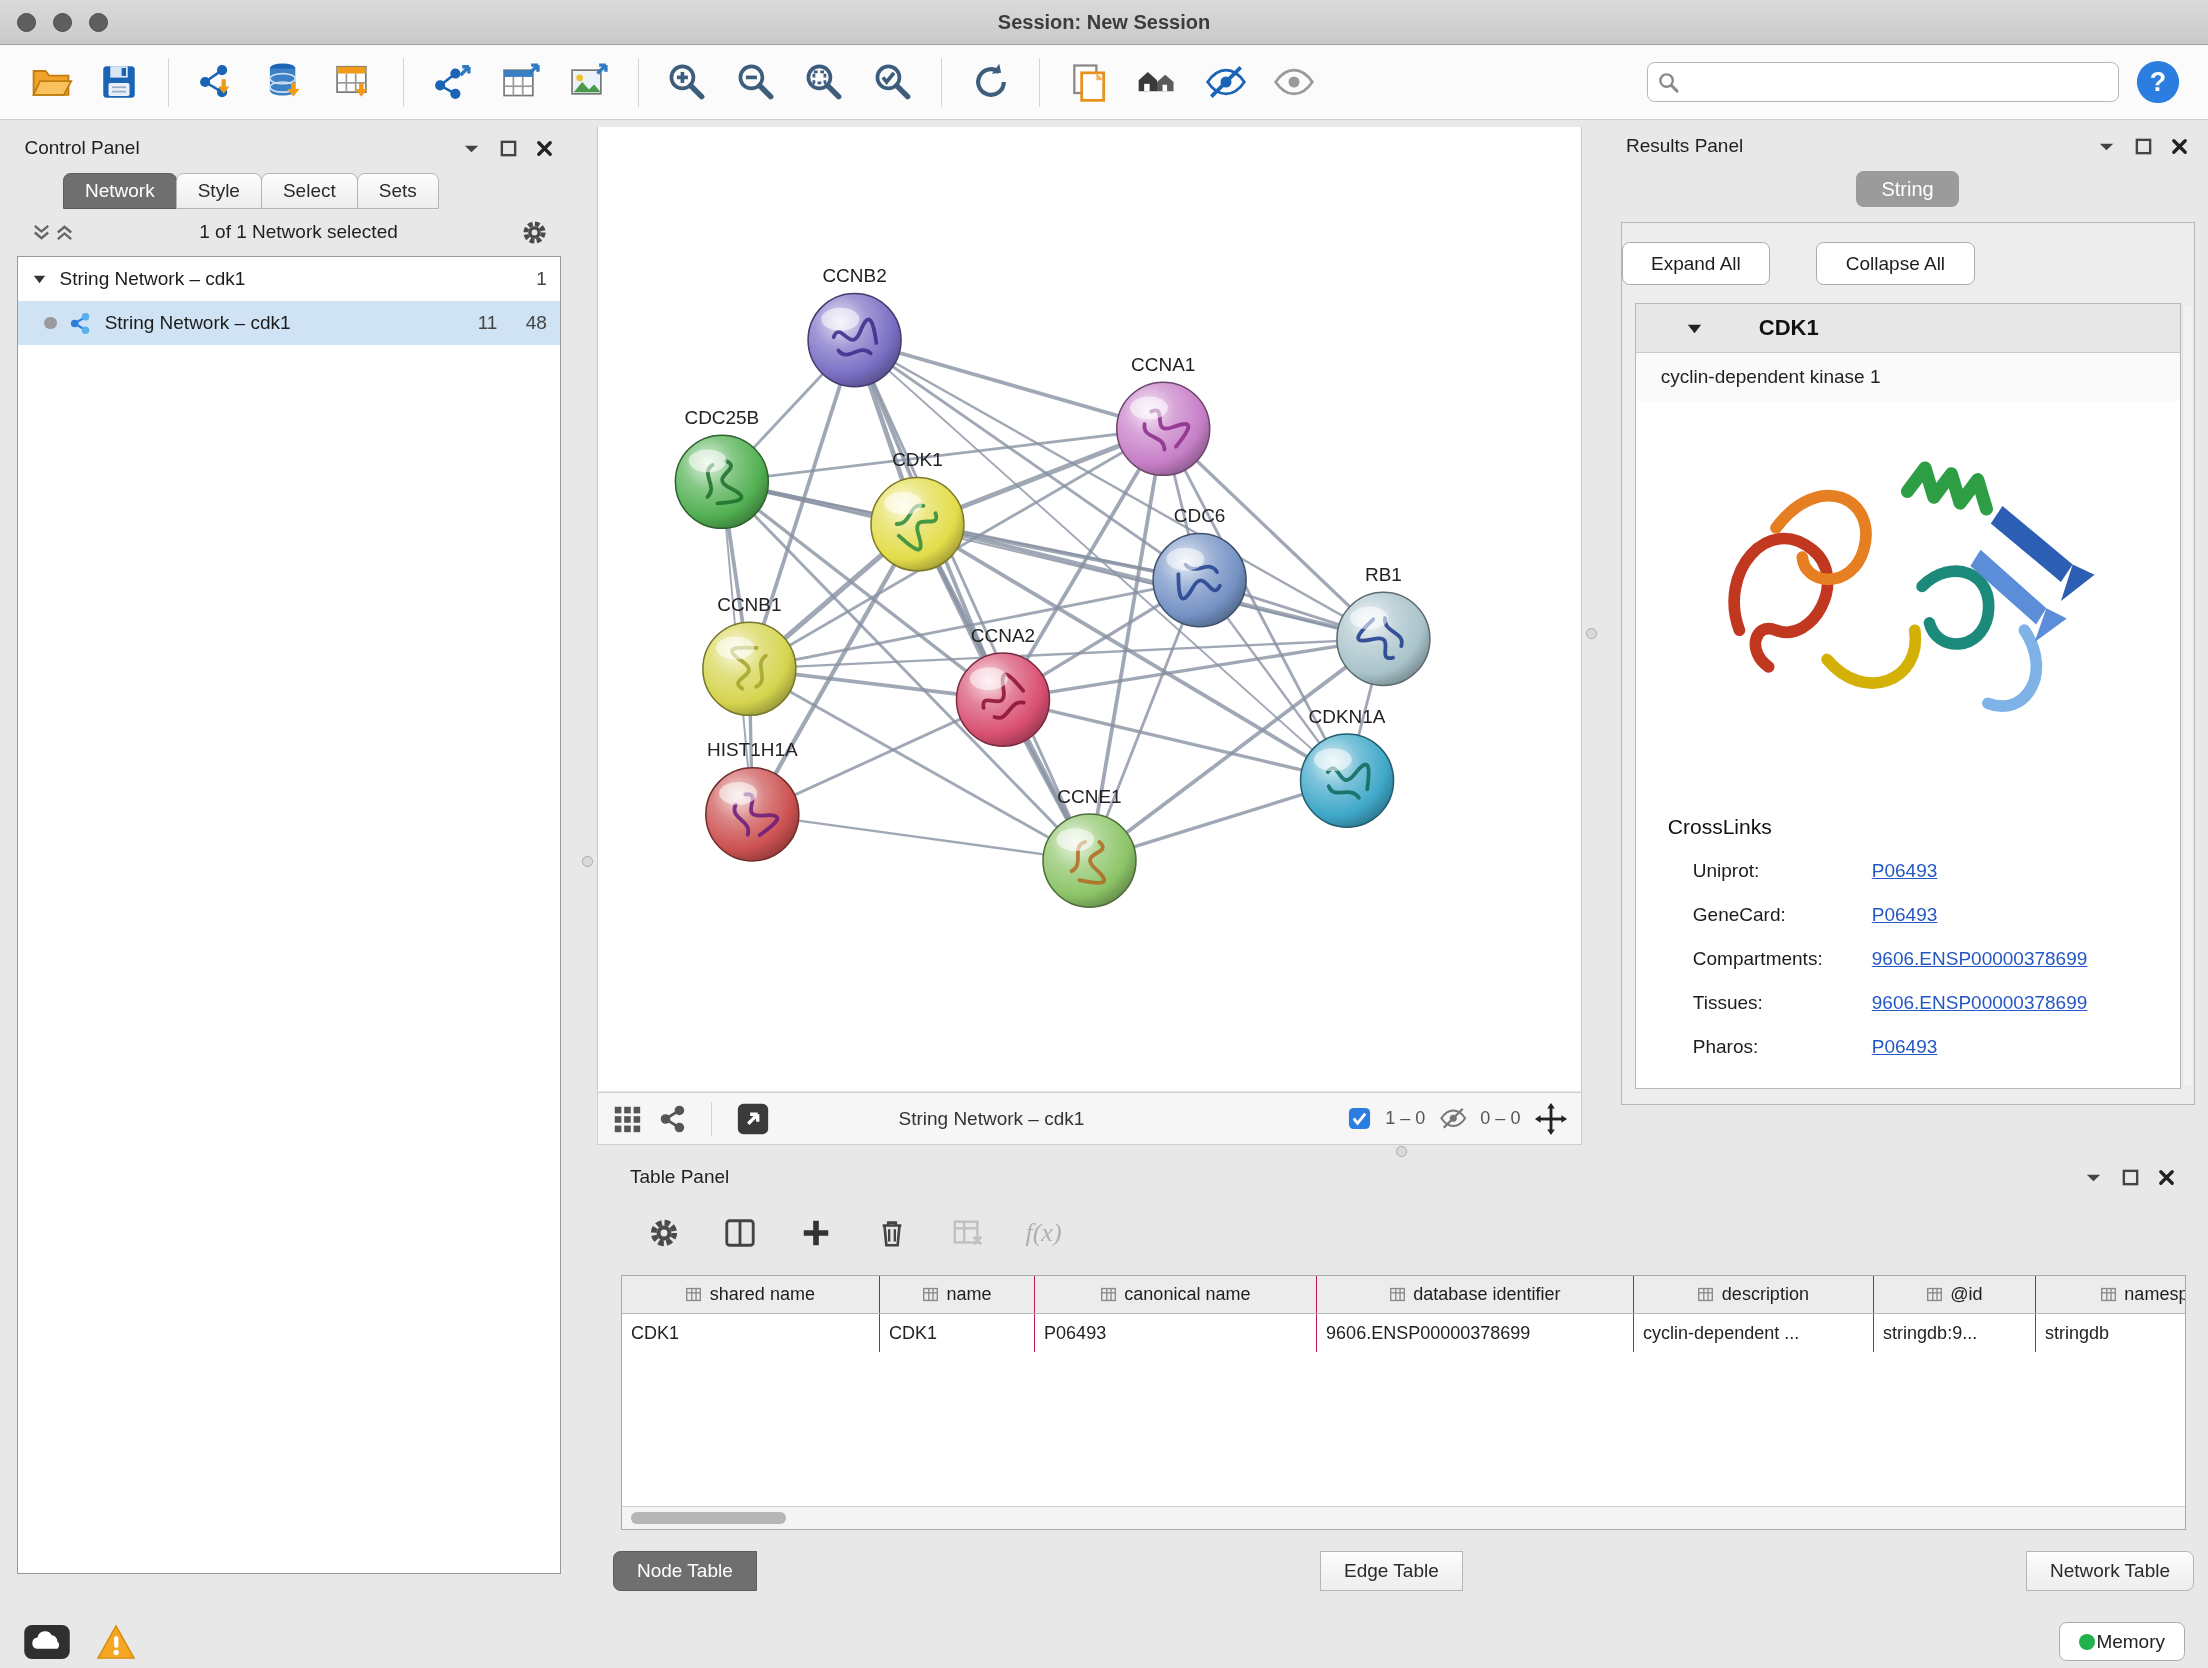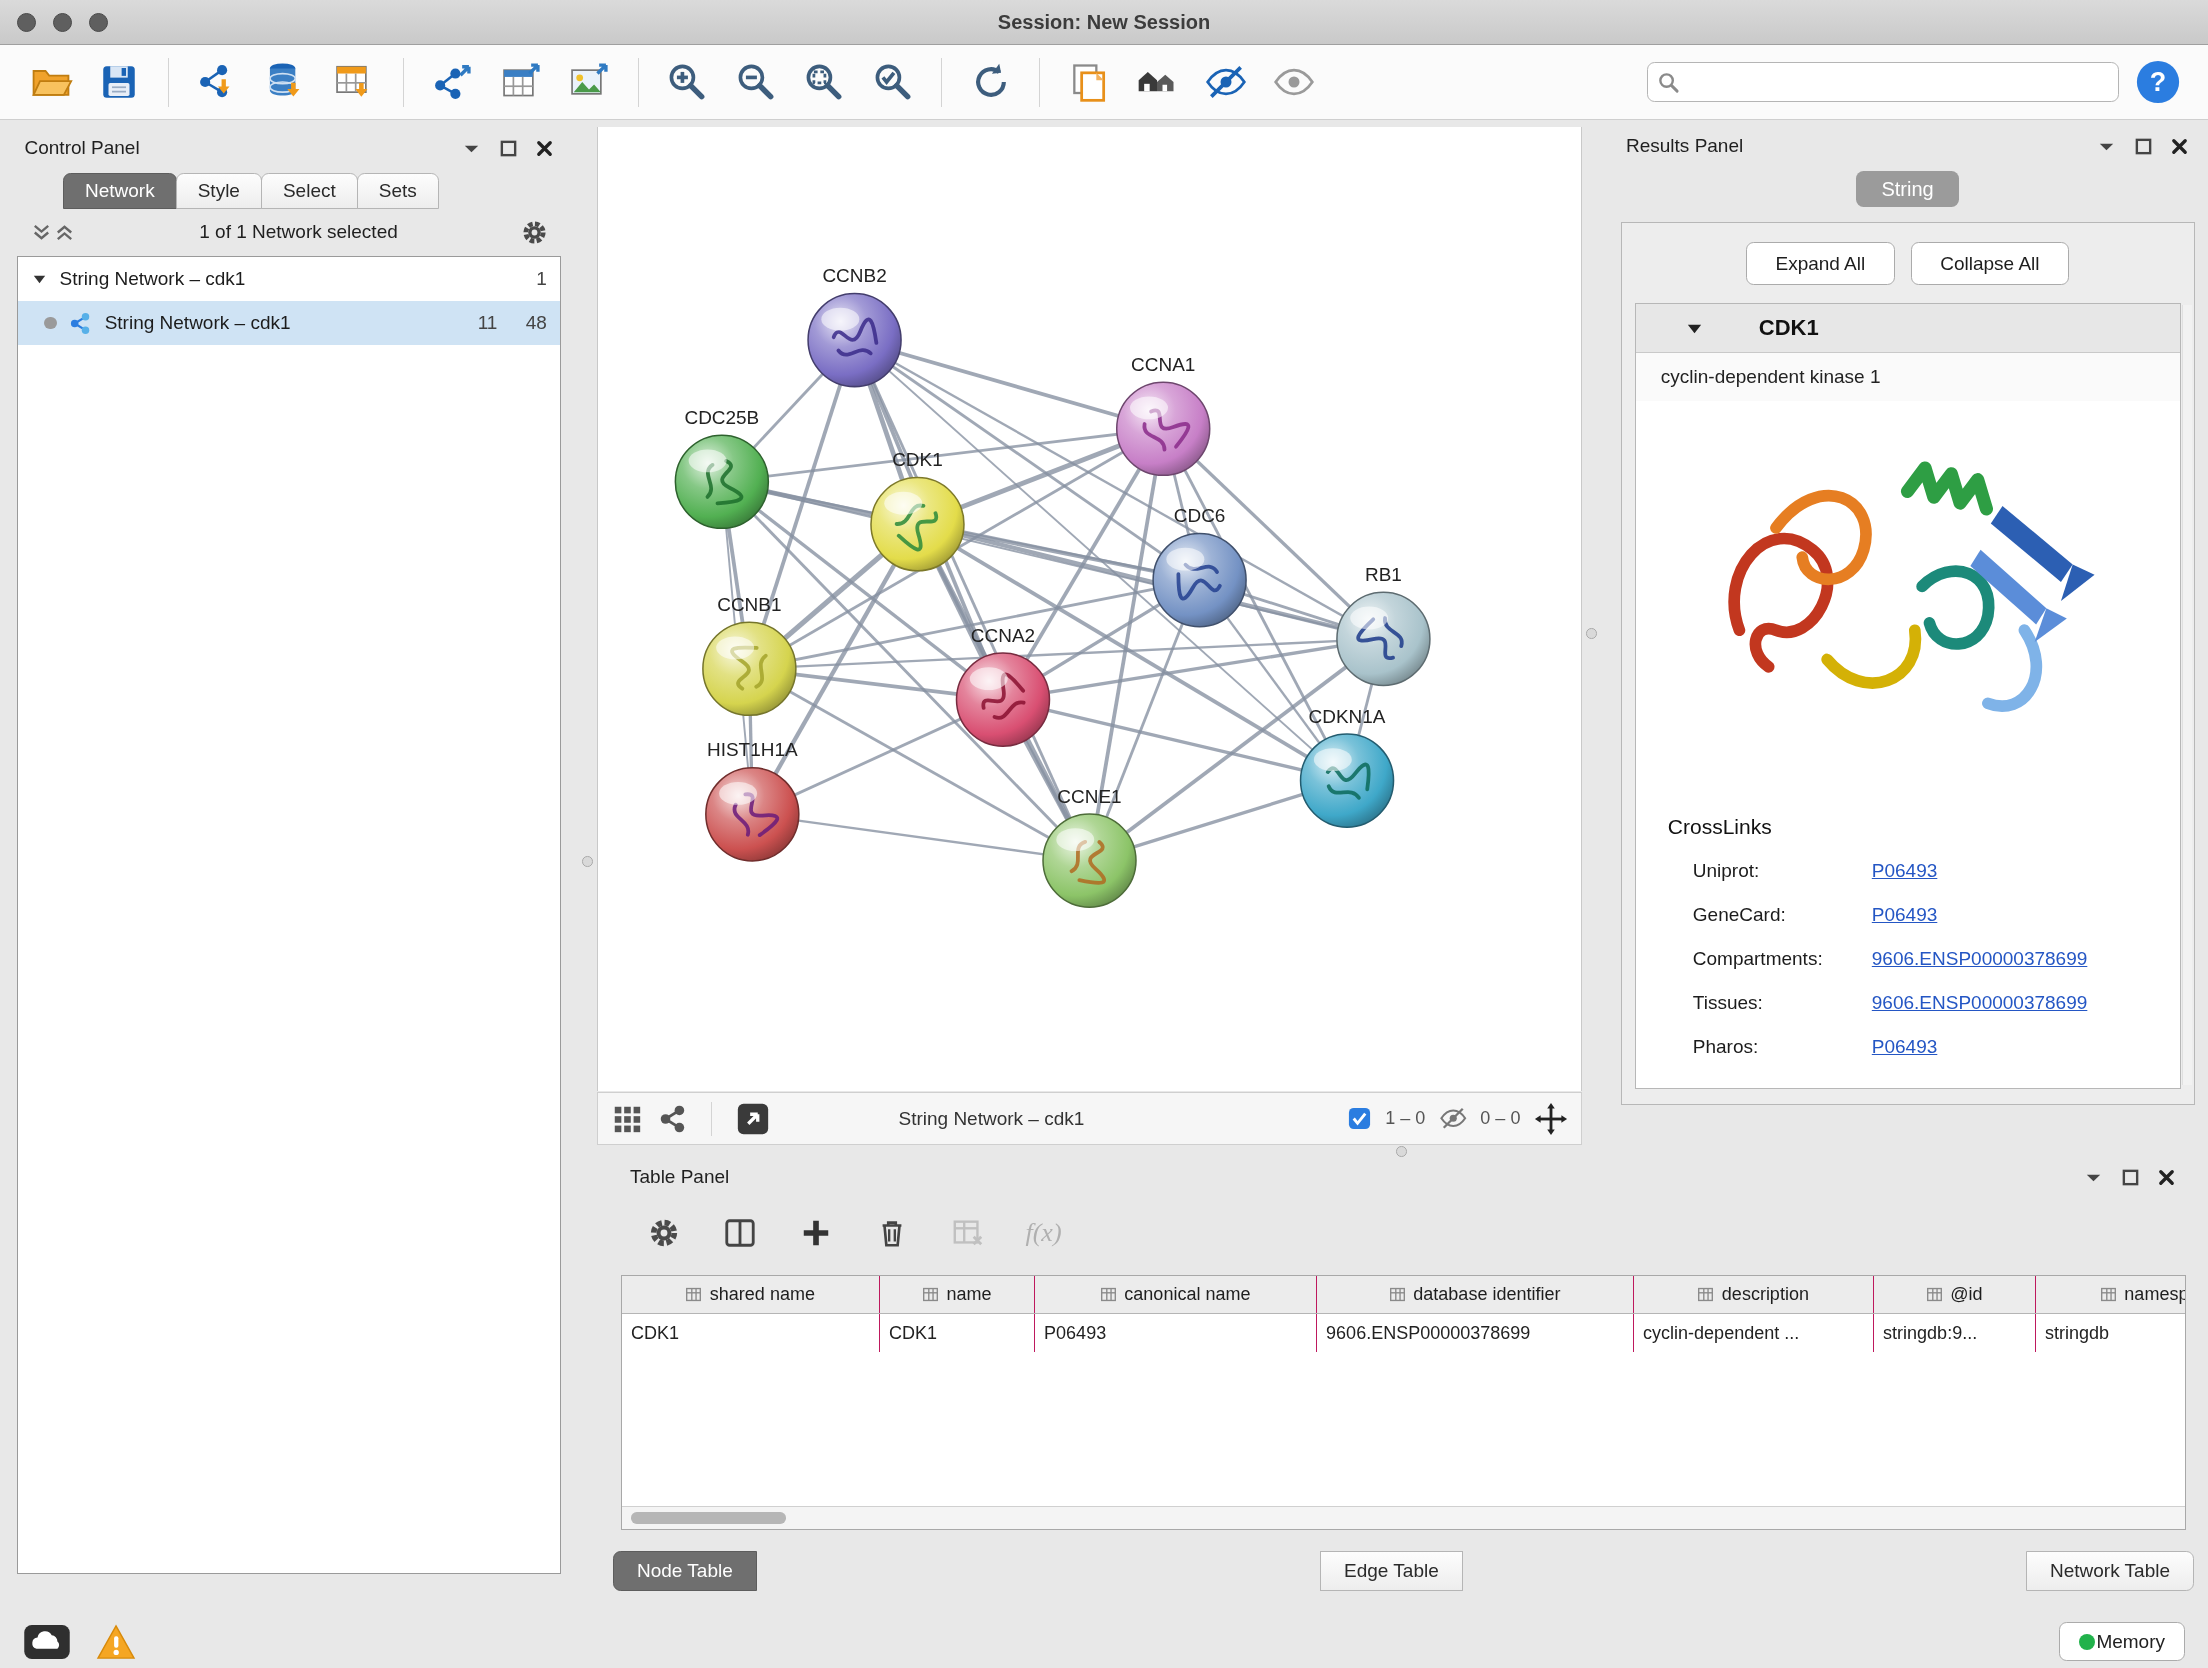--- a/index.html
+++ b/index.html
@@ -49,21 +49,21 @@
   .nav-count{font-size:18px;color:#555}
   .splitter-dot{position:absolute;width:10.5px;height:10.5px;border-radius:50%;background:#d9d9d9;border:1px solid #aaa}
 
   
   .results-panel{position:absolute;left:1611px;top:127px;width:593px;height:983px}
   .rp-header{height:38px;display:flex;align-items:center;padding:0 15px}
   .rp-header .panel-title{flex:1}
   .rp-badge-row{height:48px;display:flex;justify-content:center;align-items:center}
   .string-badge{background:#9b9b9b;color:#fff;font-size:20px;padding:6.7px 25px;border-radius:7.6px}
   .rp-outer{position:absolute;left:9.5px;top:95px;width:574px;height:883px;border:1px solid #b7b7b7;background:#ededed}
-  .rp-btnrow{display:flex;justify-content:center;gap:16px;margin-top:19px}
+  .rp-btnrow{display:flex;gap:46px;margin-top:19px}
   .rp-btn{background:#fff;border:1px solid #ababab;border-radius:7.6px;font-size:19px;color:#1d1d1d;padding:9.5px 28.5px}
   .rp-entry{position:absolute;left:13.3px;top:80px;width:546px;height:786px;border:1px solid #b7b7b7;background:#fff;overflow:hidden}
   .rp-scrolltrack{position:absolute;right:1.9px;top:82px;width:9.5px;height:780px;background:#f2f2f2;border-left:1px solid #e0e0e0}
   .e-header{height:49px;background:#e7e7e7;border-bottom:1px solid #c9c9c9;display:flex;align-items:center;padding-left:49px;gap:55px}
   .e-name{font-size:22px;font-weight:bold;color:#111}
   .e-desc{height:48px;display:flex;align-items:center;padding-left:25px;font-size:19px;color:#222;background:#fafafa}
   .e-img{height:399px;display:flex;align-items:center;justify-content:center;background:#fff}
   .xl-title{font-size:21px;font-weight:normal;color:#111;padding:15px 0 9.5px 32px}
   .xl-row{display:flex;align-items:center;height:44px;padding-left:57px;font-size:19px}
   .xl-label{width:179px;color:#1c1c1c}

